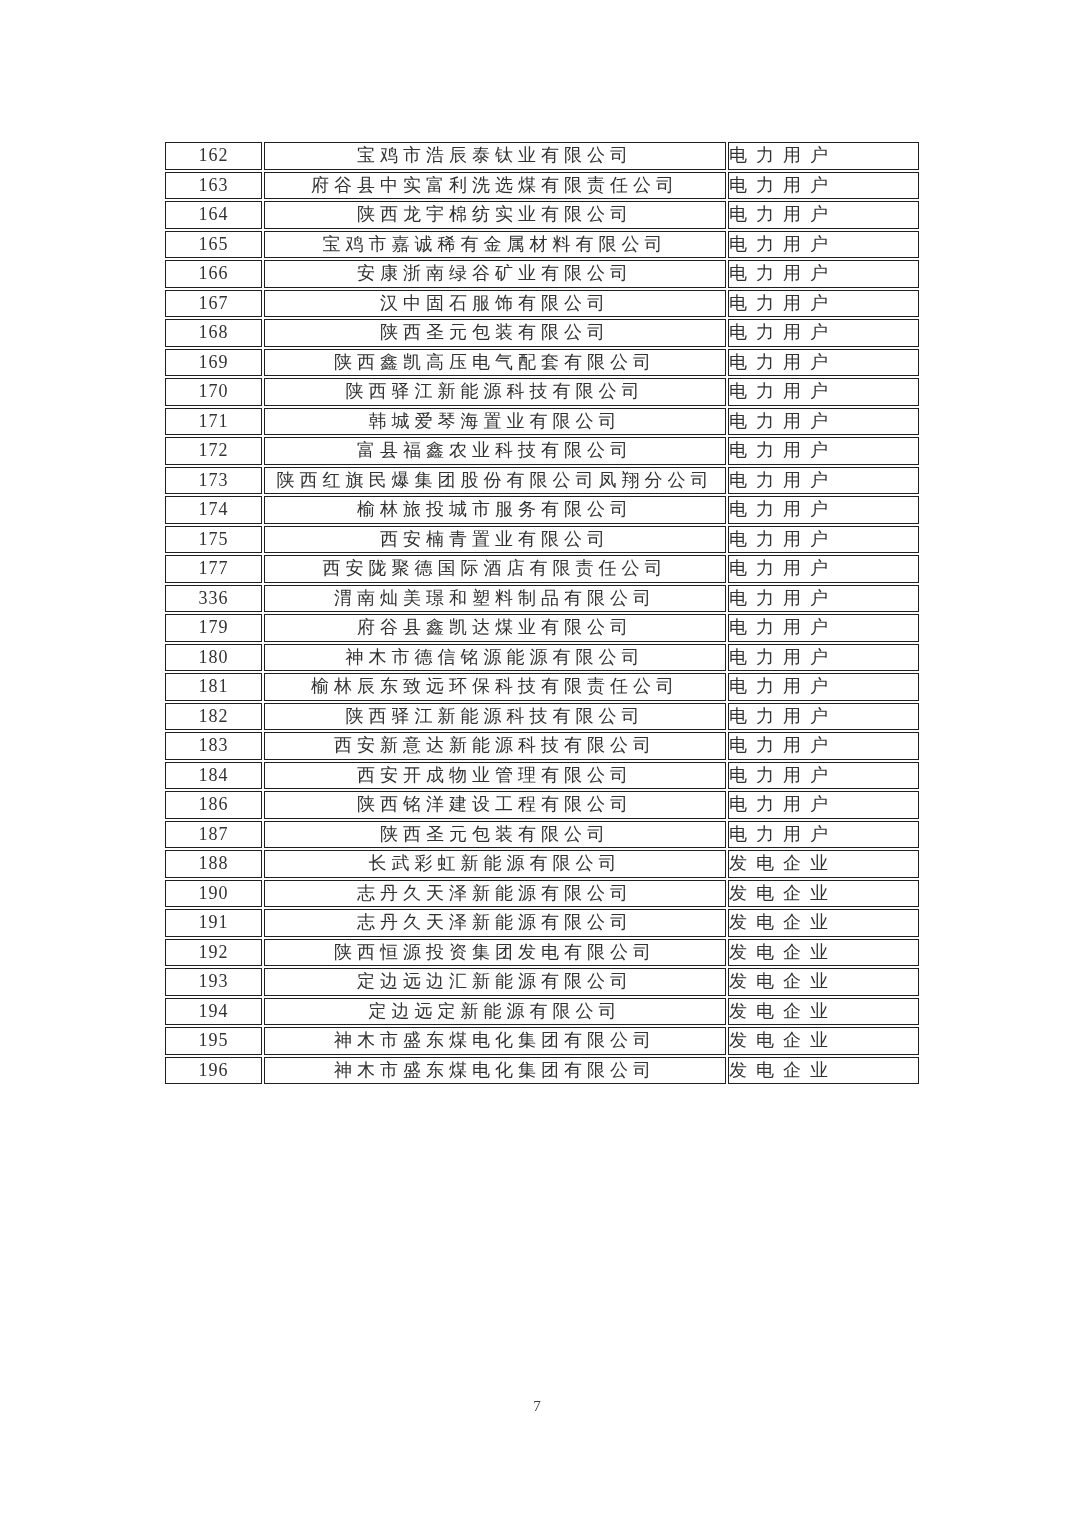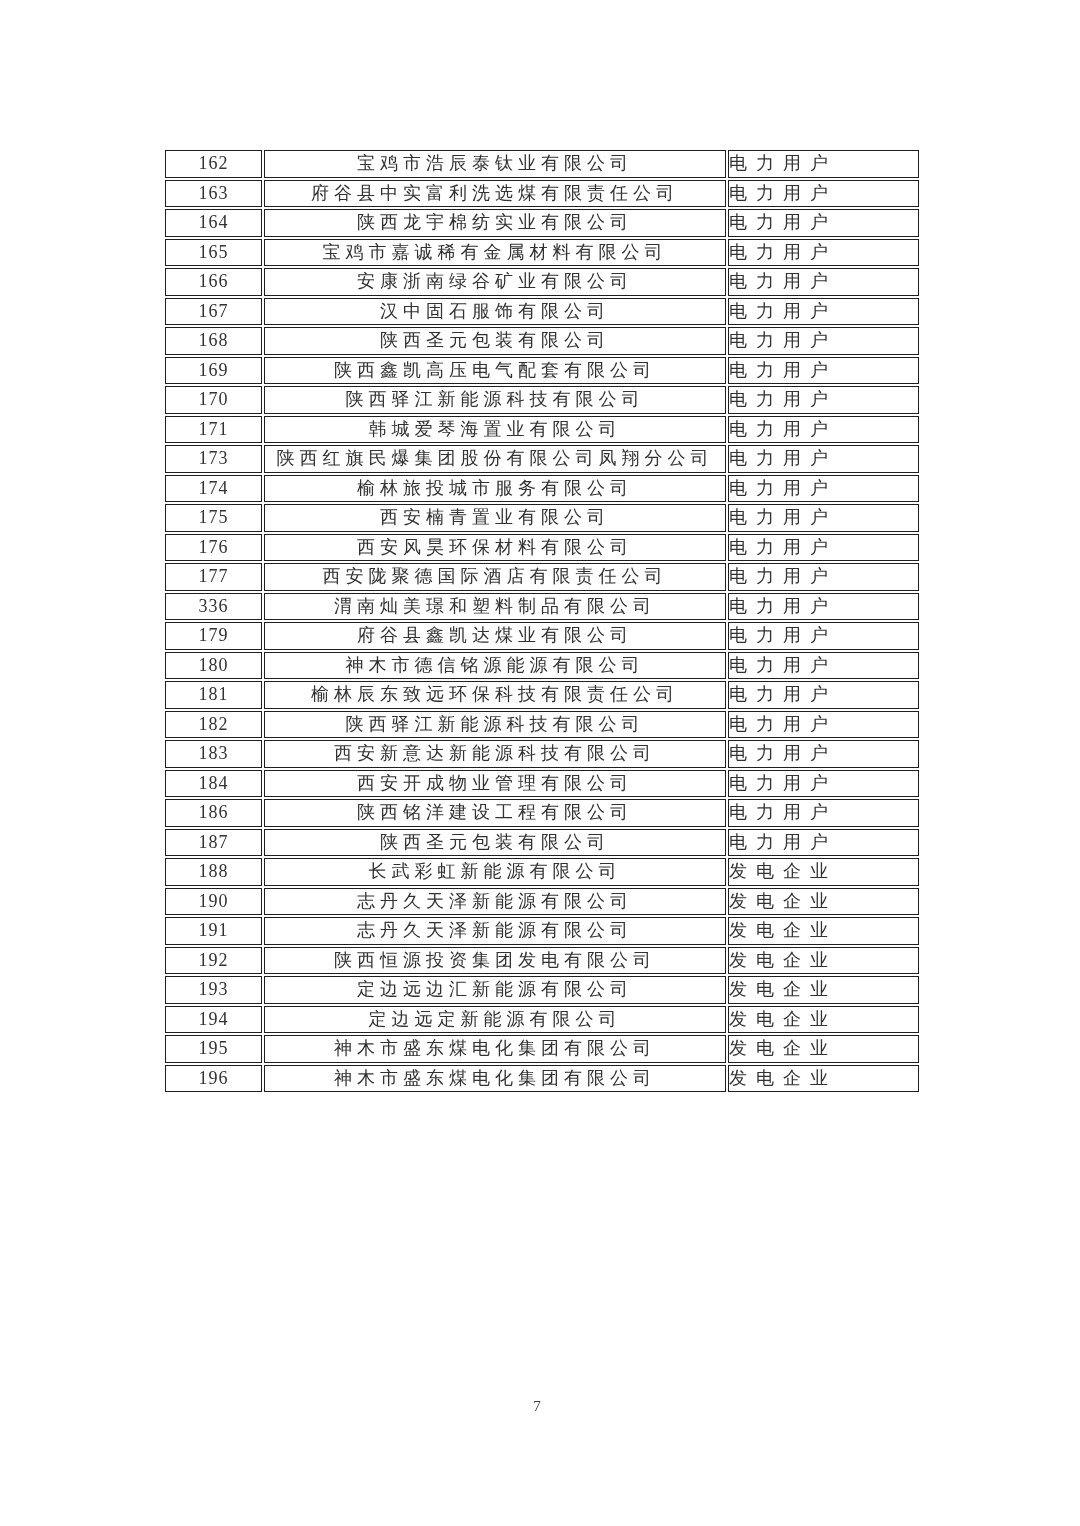--- a/index.html
+++ b/index.html
@@ -15,21 +15,21 @@
     color: #333333;
   }
   .sheet {
     position: absolute;
     inset: 0;
     background: #ffffff;
   }
   .doc-table-wrap {
     position: absolute;
     left: 163px;
-    top: 148px;
+    top: 140px;
     width: 750px;
   }
   table.company-table {
     border-collapse: separate;
     border-spacing: 2px;
     table-layout: fixed;
     width: 100%;
   }
   table.company-table td {
     border: 1.5px solid #1f1f1f;
@@ -124,37 +124,37 @@
             <td class="cell-no">170</td>
             <td class="cell-name">陕西驿江新能源科技有限公司</td>
             <td class="cell-cat">电力用户</td>
           </tr>
           <tr>
             <td class="cell-no">171</td>
             <td class="cell-name">韩城爱琴海置业有限公司</td>
             <td class="cell-cat">电力用户</td>
           </tr>
           <tr>
+            <td class="cell-no">172</td>
+            <td class="cell-name">富县福鑫农业科技有限公司</td>
+            <td class="cell-cat">电力用户</td>
+          </tr>
+          <tr>
             <td class="cell-no">173</td>
             <td class="cell-name">陕西红旗民爆集团股份有限公司凤翔分公司</td>
             <td class="cell-cat">电力用户</td>
           </tr>
           <tr>
             <td class="cell-no">174</td>
             <td class="cell-name">榆林旅投城市服务有限公司</td>
             <td class="cell-cat">电力用户</td>
           </tr>
           <tr>
             <td class="cell-no">175</td>
             <td class="cell-name">西安楠青置业有限公司</td>
-            <td class="cell-cat">电力用户</td>
-          </tr>
-          <tr>
-            <td class="cell-no">176</td>
-            <td class="cell-name">西安风昊环保材料有限公司</td>
             <td class="cell-cat">电力用户</td>
           </tr>
           <tr>
             <td class="cell-no">177</td>
             <td class="cell-name">西安陇聚德国际酒店有限责任公司</td>
             <td class="cell-cat">电力用户</td>
           </tr>
           <tr>
             <td class="cell-no">336</td>
             <td class="cell-name">渭南灿美璟和塑料制品有限公司</td>

